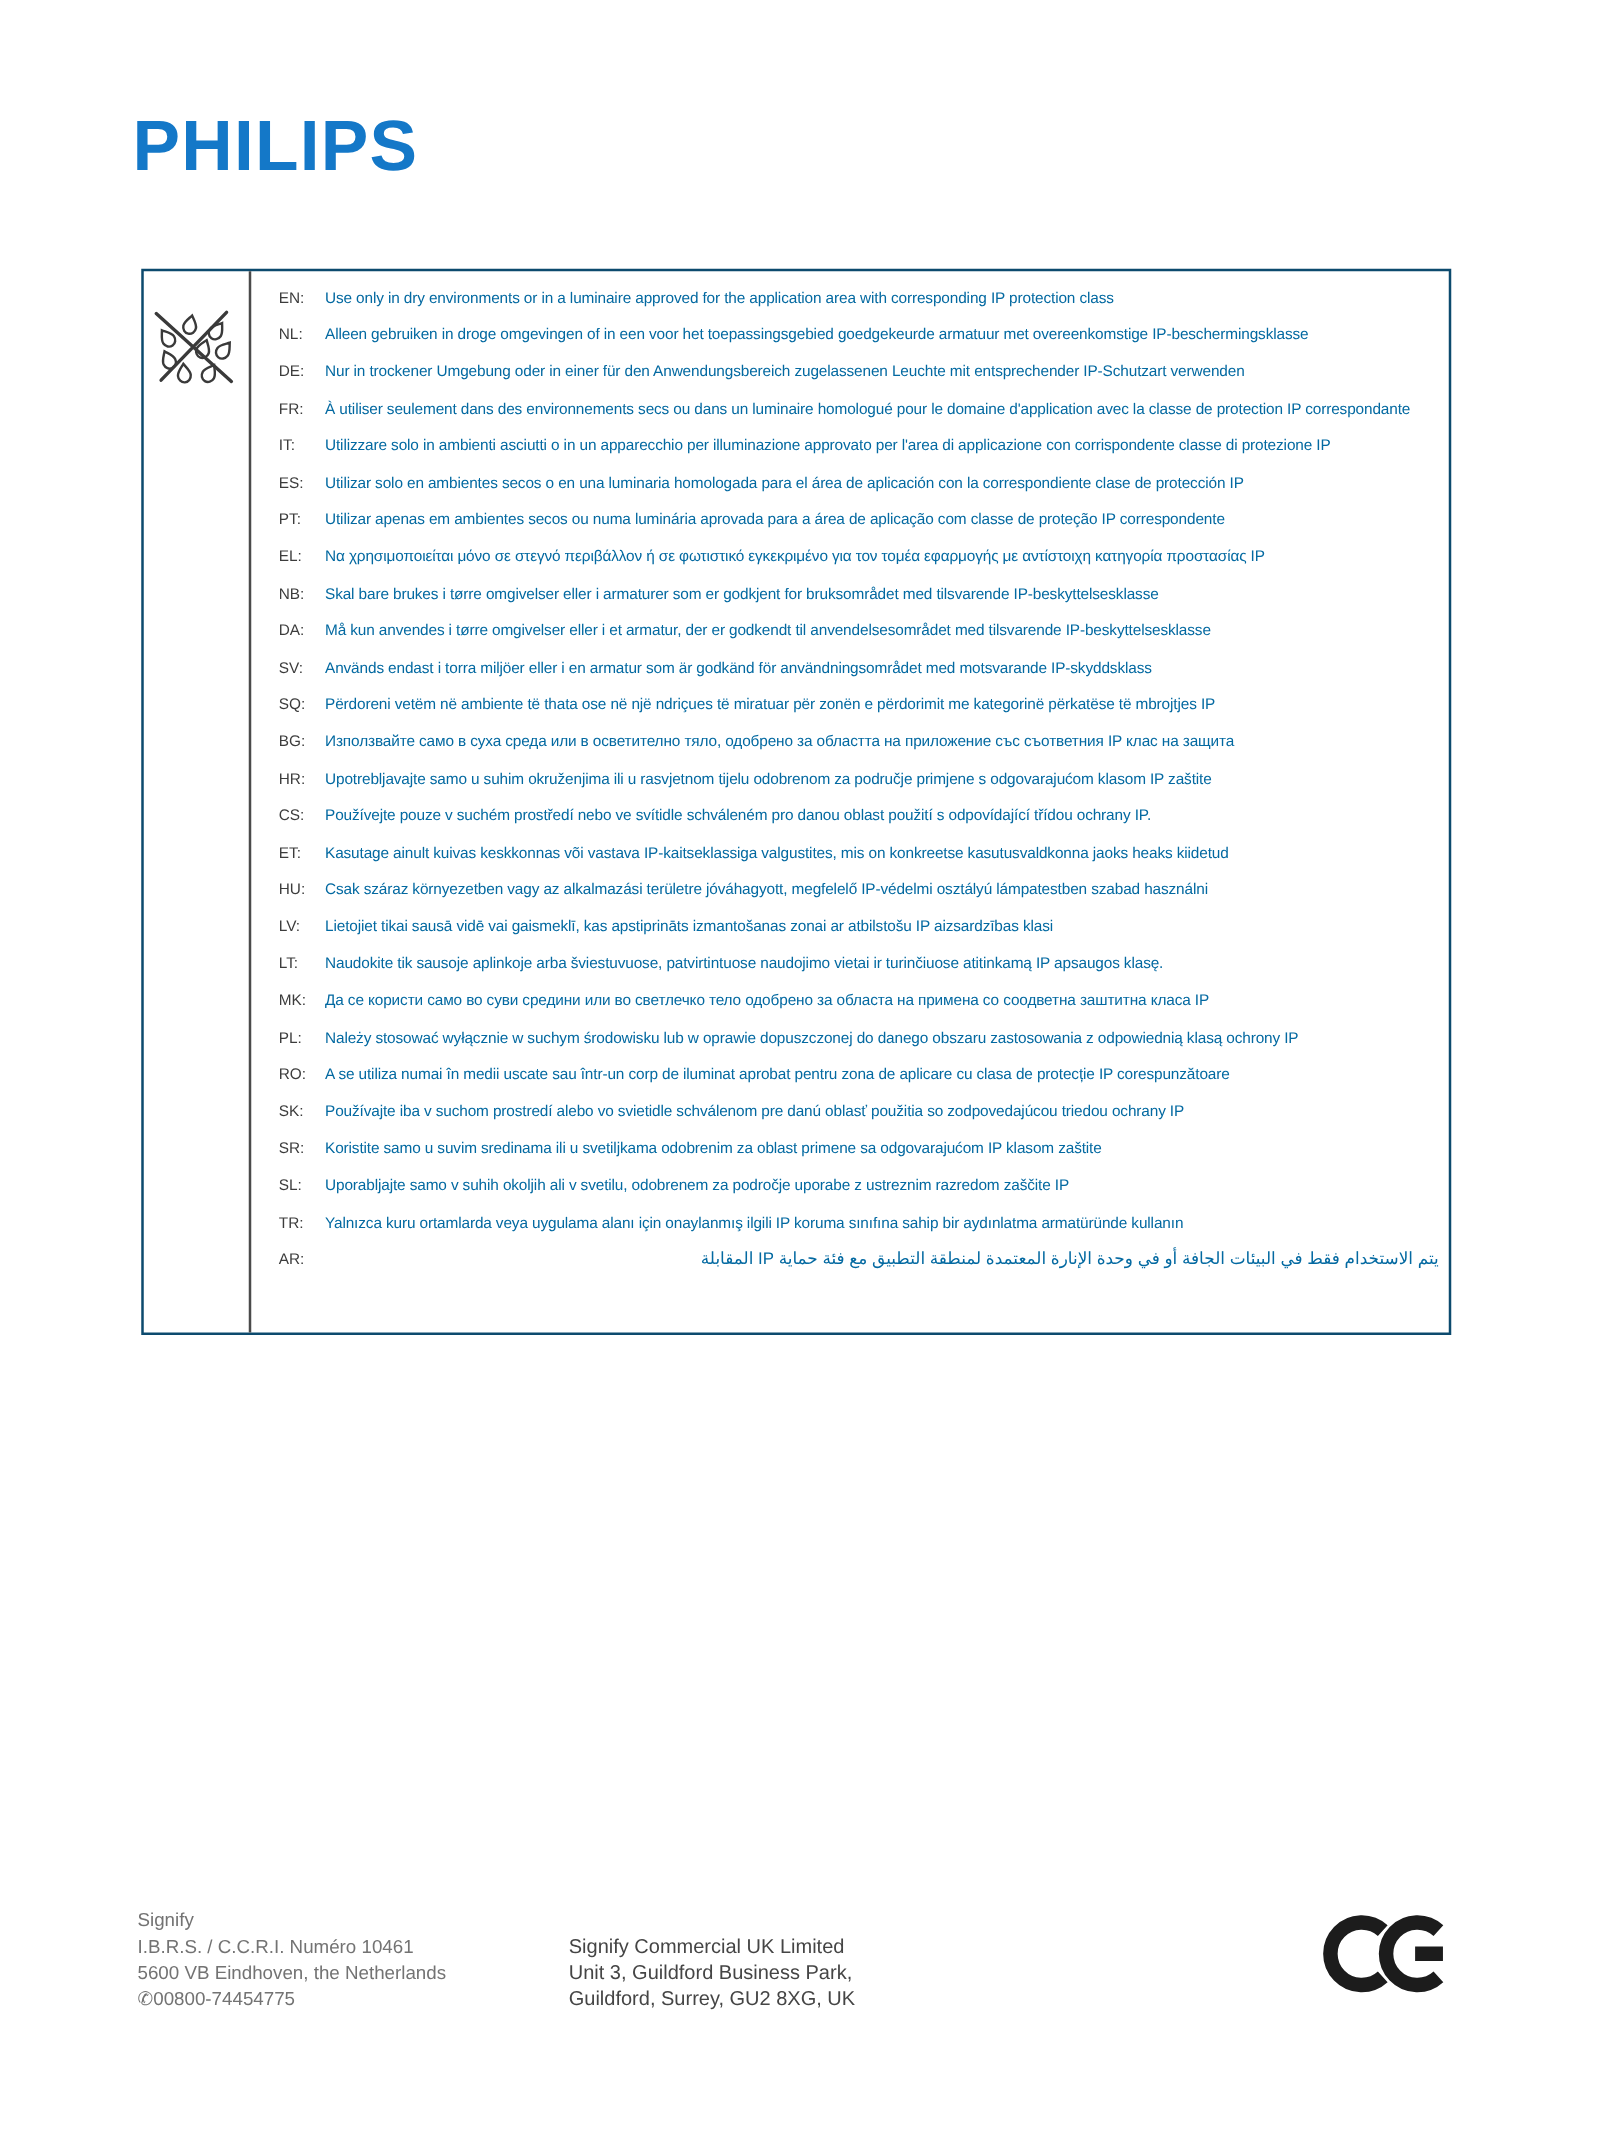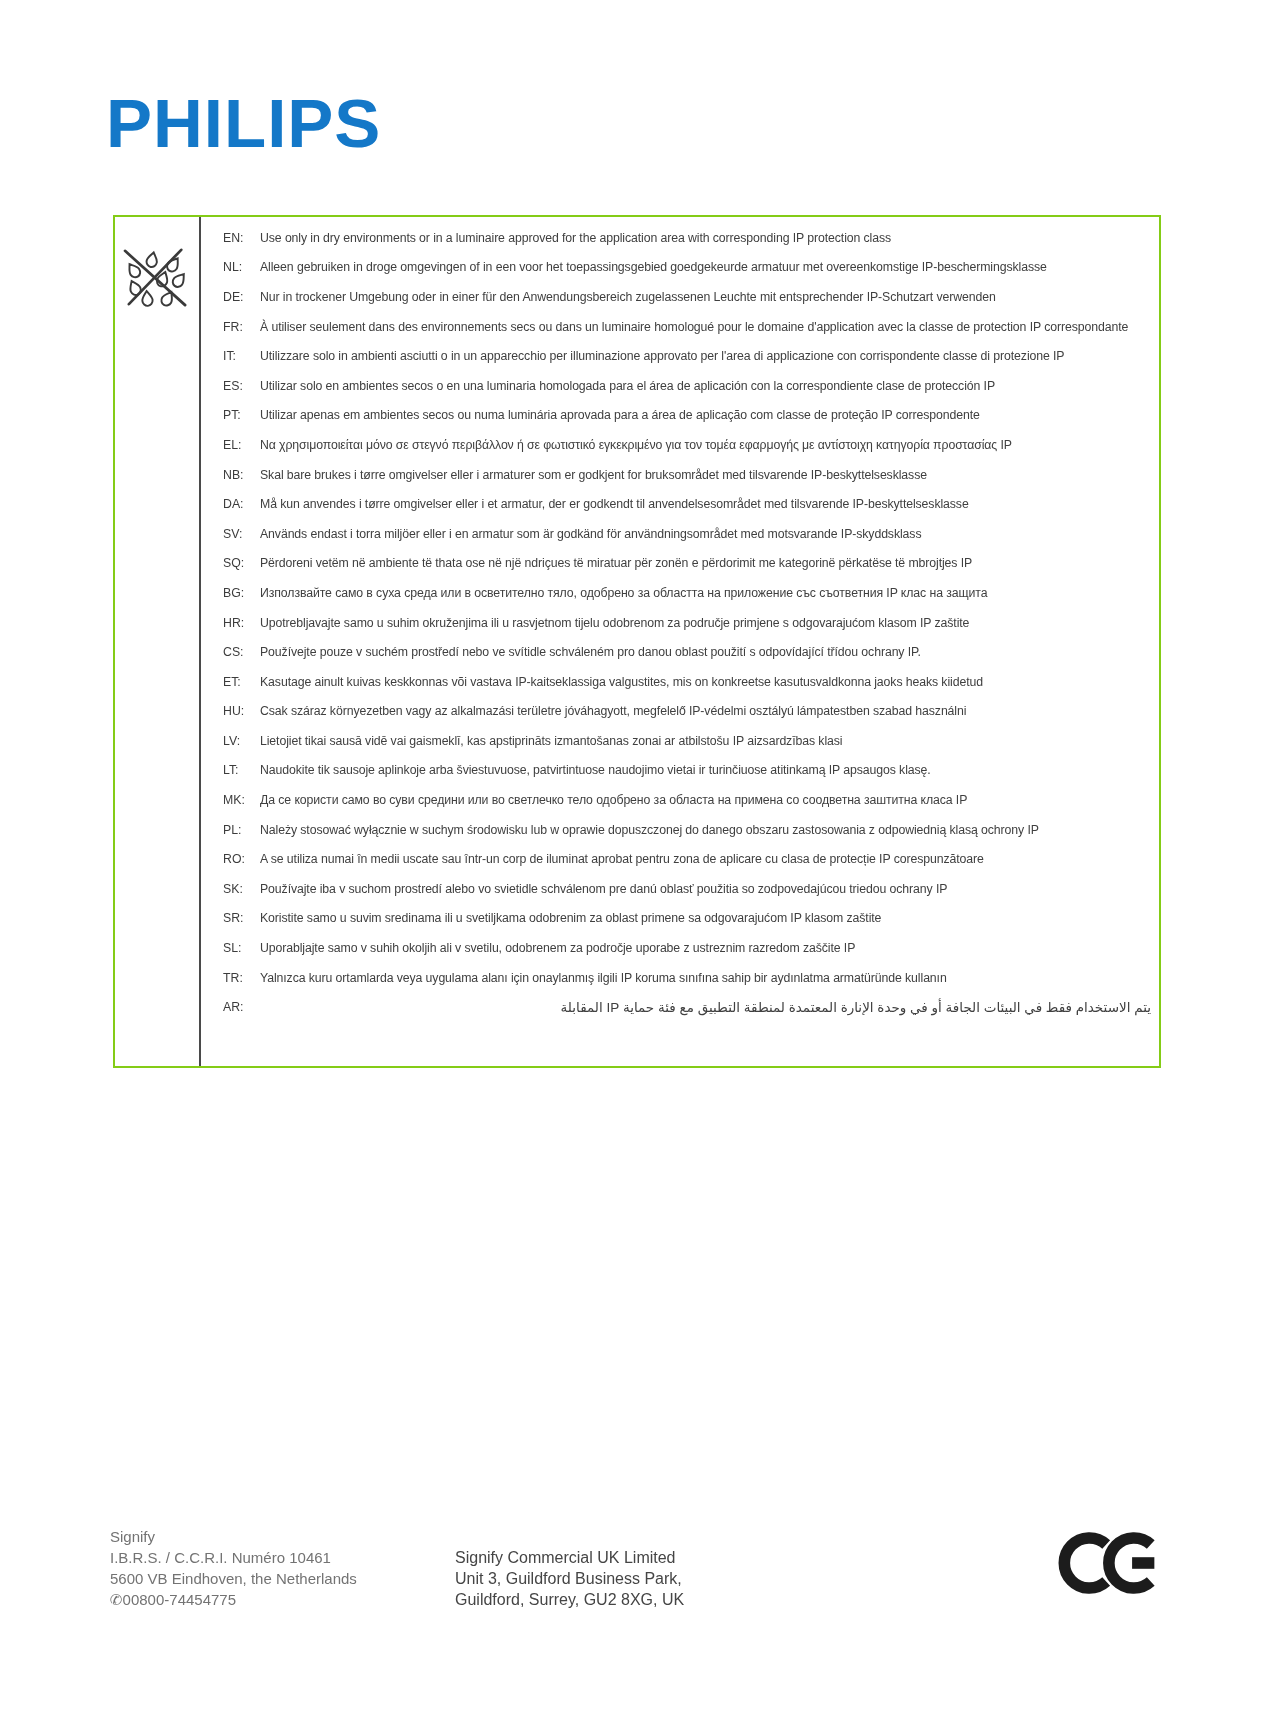--- a/index.html
+++ b/index.html
@@ -3,36 +3,36 @@
 <meta charset="utf-8">
 <style>
   html,body{margin:0;padding:0;background:#ffffff;}
   body{
     width:1280px;height:1709px;position:relative;
     font-family:"Liberation Sans","DejaVu Sans",sans-serif;
     color:#3c3c3c;overflow:hidden;
   }
   .logo{
     position:absolute;left:106px;top:84px;
-    font-size:69px;font-weight:800;letter-spacing:1px;
+    font-size:57px;font-weight:800;letter-spacing:1px;
     font-family:"Liberation Sans",sans-serif;
   }
   .box{
     position:absolute;left:113px;top:215px;width:1048px;height:853px;
-    border:2px solid #84cc16;display:flex;box-sizing:border-box;
+    border:2px solid #0c4a6e;display:flex;box-sizing:border-box;
   }
   .icon-col{
     width:86px;flex:none;border-right:2px solid #4a4a4a;
     display:flex;justify-content:center;align-items:flex-start;
     padding-top:28px;box-sizing:border-box;
   }
   .rows{flex:1;padding:6px 8px 0 22px;box-sizing:border-box;min-width:0;}
   .lang-row{display:flex;height:29.6px;align-items:center;white-space:nowrap;}
   .lang-code{width:37px;flex:none;font-size:12.3px;color:#3c3c3c;}
-  .lang-text{flex:1;font-size:12.3px;color:#404040;letter-spacing:-0.1px;min-width:0;}
+  .lang-text{flex:1;font-size:12.3px;color:#0369a1;letter-spacing:-0.1px;min-width:0;}
   .lang-text.rtl{direction:rtl;text-align:right;font-size:13.5px;letter-spacing:0;}
   .f-left{position:absolute;left:110px;top:1526px;font-size:15px;line-height:21px;color:#737373;}
   .f-mid{position:absolute;left:455px;top:1547px;font-size:16px;line-height:21px;color:#454545;}
   .f-line{display:block;}
   .phone-line{display:block;}
   .ce-wrap{position:absolute;left:1056px;top:1528px;}
   svg{display:block;}
 </style>
 </head>
 <body>

